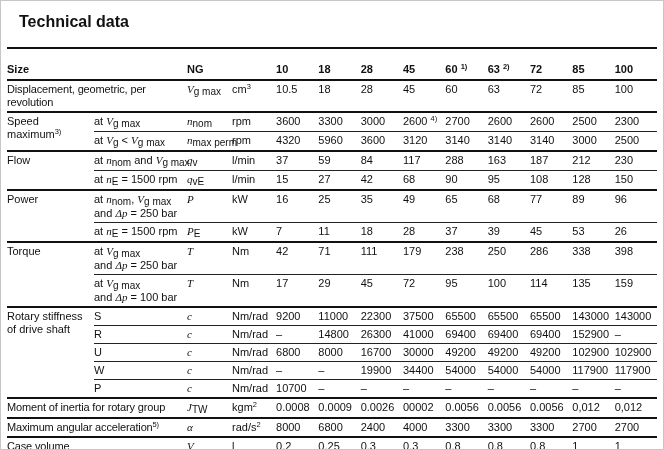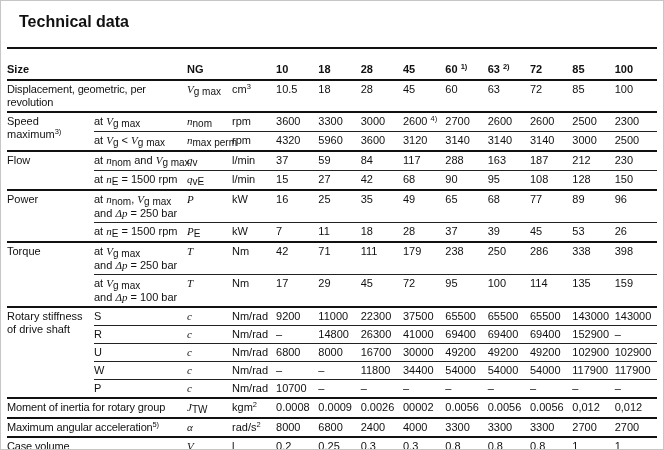--- a/index.html
+++ b/index.html
@@ -247,21 +247,21 @@
         <td class="val">49200</td>
         <td class="val">102900</td>
         <td class="val">102900</td>
       </tr>
       <tr class="b-sub">
         <td class="sub">W</td>
         <td class="sym"><i>c</i></td>
         <td class="unit">Nm/rad</td>
         <td class="val">–</td>
         <td class="val">–</td>
-        <td class="val">11800</td>
+        <td class="val">19900</td>
         <td class="val">34400</td>
         <td class="val">54000</td>
         <td class="val">54000</td>
         <td class="val">54000</td>
         <td class="val">117900</td>
         <td class="val">117900</td>
       </tr>
       <tr class="b-sub">
         <td class="sub">P</td>
         <td class="sym"><i>c</i></td>

